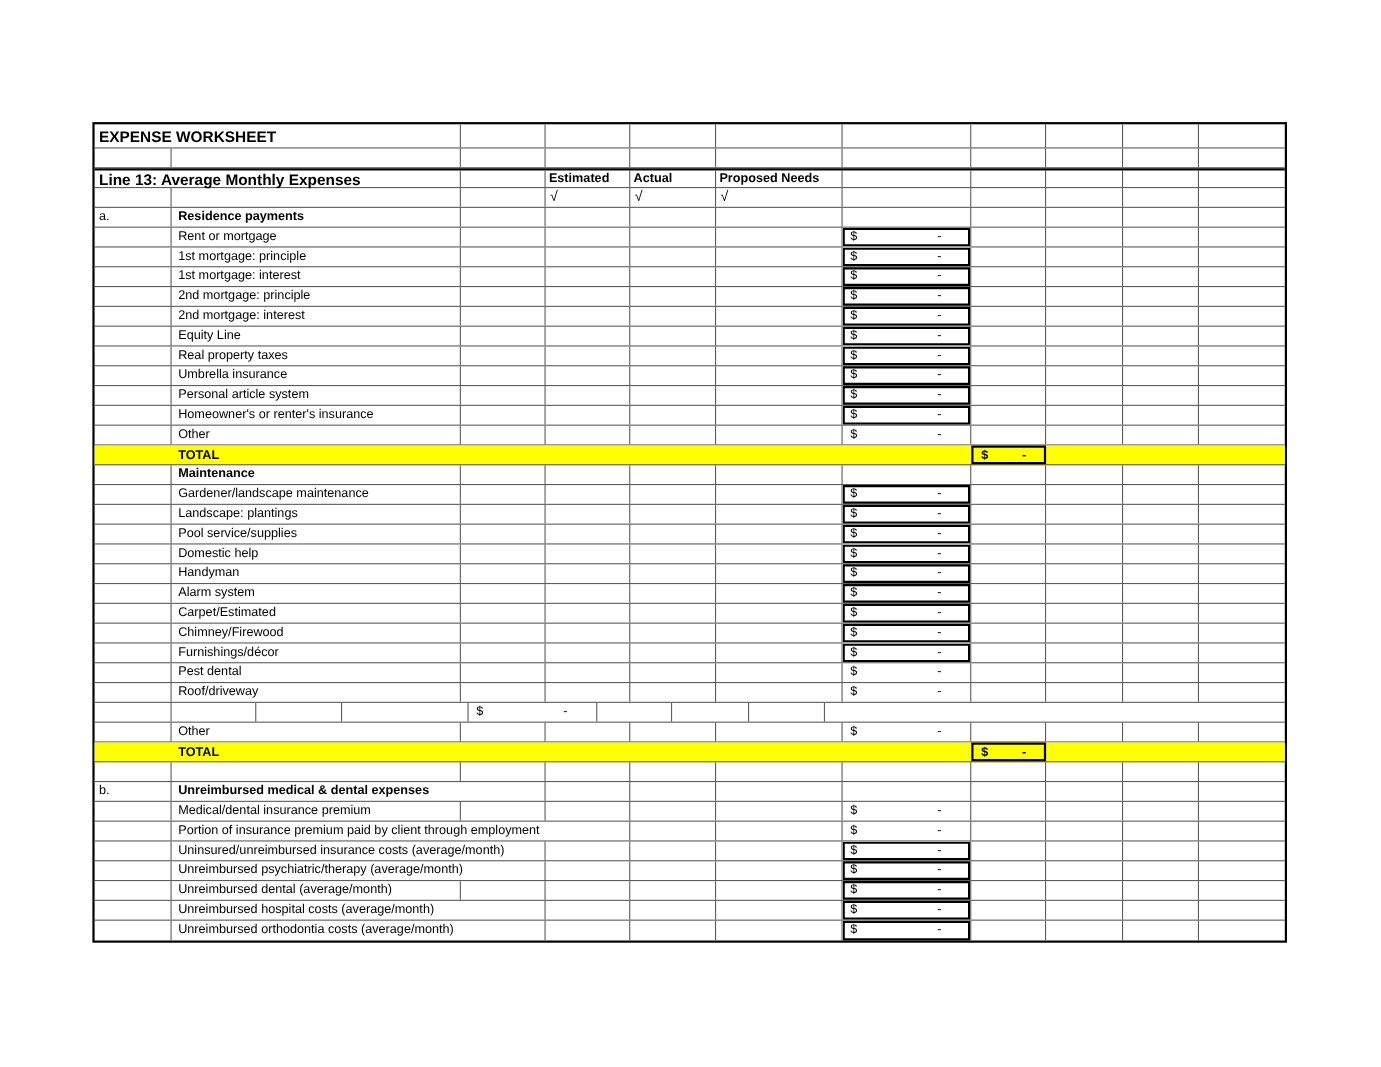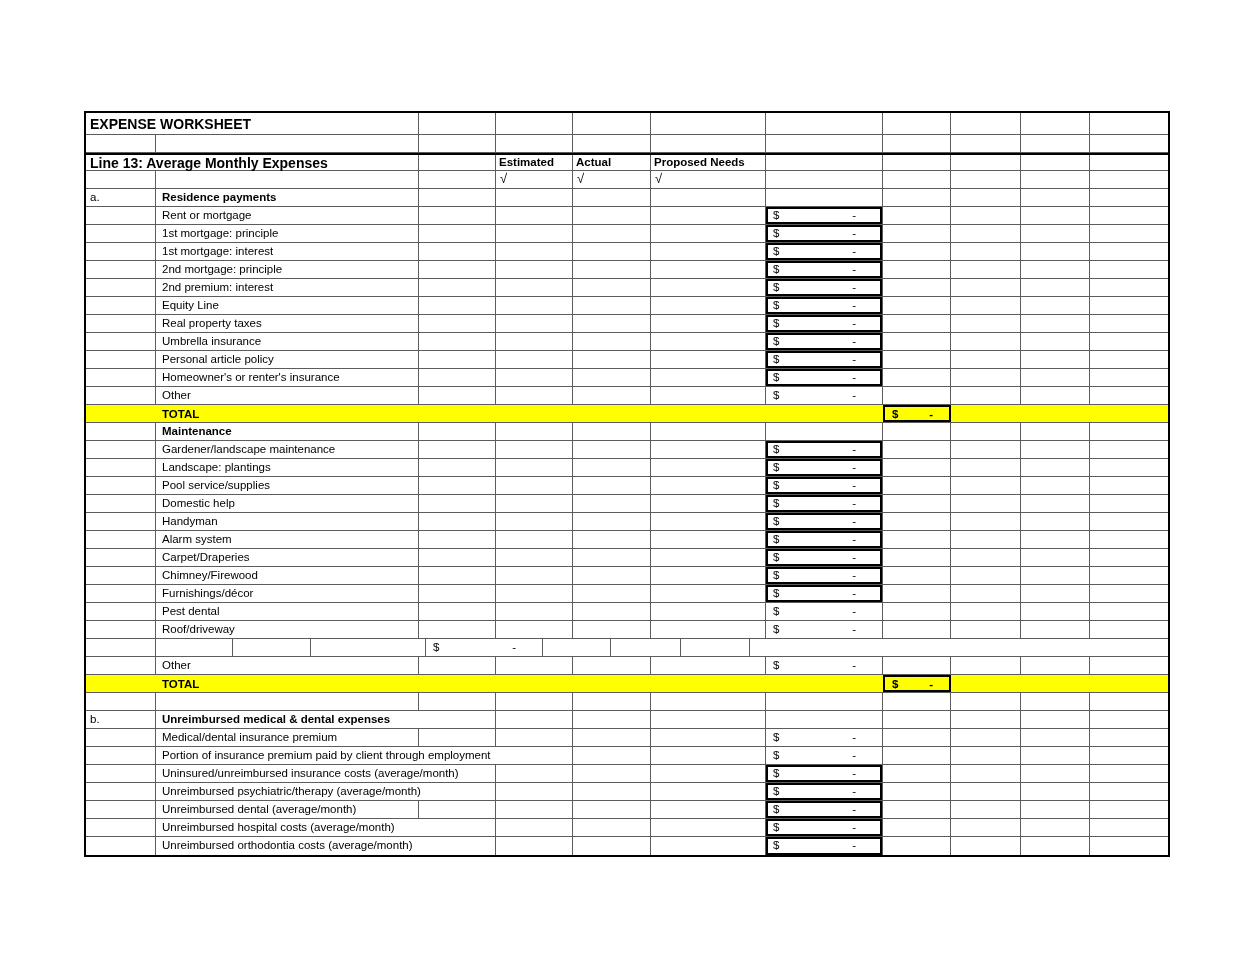--- a/index.html
+++ b/index.html
@@ -178,21 +178,21 @@
         <span>$</span>
         <span>-</span>
       </div>
       <div class="cell" style="width: 68px;"></div>
       <div class="cell" style="width: 70px;"></div>
       <div class="cell" style="width: 69px;"></div>
       <div class="cell last" style="width: 78px;"></div>
     </div>
     <div class="row">
       <div class="cell lbl" style="width: 70px;"></div>
-      <div class="cell desc" style="width: 263px;">2nd premium: interest</div>
+      <div class="cell desc" style="width: 263px;">2nd mortgage: interest</div>
       <div class="cell" style="width: 77px;"></div>
       <div class="cell" style="width: 77px;"></div>
       <div class="cell" style="width: 78px;"></div>
       <div class="cell" style="width: 115px;"></div>
       <div class="cell dollar boxed" style="width: 117px;">
         <span>$</span>
         <span>-</span>
       </div>
       <div class="cell" style="width: 68px;"></div>
       <div class="cell" style="width: 70px;"></div>
@@ -242,21 +242,21 @@
         <span>$</span>
         <span>-</span>
       </div>
       <div class="cell" style="width: 68px;"></div>
       <div class="cell" style="width: 70px;"></div>
       <div class="cell" style="width: 69px;"></div>
       <div class="cell last" style="width: 78px;"></div>
     </div>
     <div class="row">
       <div class="cell lbl" style="width: 70px;"></div>
-      <div class="cell desc" style="width: 263px;">Personal article policy</div>
+      <div class="cell desc" style="width: 263px;">Personal article system</div>
       <div class="cell" style="width: 77px;"></div>
       <div class="cell" style="width: 77px;"></div>
       <div class="cell" style="width: 78px;"></div>
       <div class="cell" style="width: 115px;"></div>
       <div class="cell dollar boxed" style="width: 117px;">
         <span>$</span>
         <span>-</span>
       </div>
       <div class="cell" style="width: 68px;"></div>
       <div class="cell" style="width: 70px;"></div>
@@ -406,21 +406,21 @@
         <span>$</span>
         <span>-</span>
       </div>
       <div class="cell" style="width: 68px;"></div>
       <div class="cell" style="width: 70px;"></div>
       <div class="cell" style="width: 69px;"></div>
       <div class="cell last" style="width: 78px;"></div>
     </div>
     <div class="row">
       <div class="cell lbl" style="width: 70px;"></div>
-      <div class="cell desc" style="width: 263px;">Carpet/Draperies</div>
+      <div class="cell desc" style="width: 263px;">Carpet/Estimated</div>
       <div class="cell" style="width: 77px;"></div>
       <div class="cell" style="width: 77px;"></div>
       <div class="cell" style="width: 78px;"></div>
       <div class="cell" style="width: 115px;"></div>
       <div class="cell dollar boxed" style="width: 117px;">
         <span>$</span>
         <span>-</span>
       </div>
       <div class="cell" style="width: 68px;"></div>
       <div class="cell" style="width: 70px;"></div>

